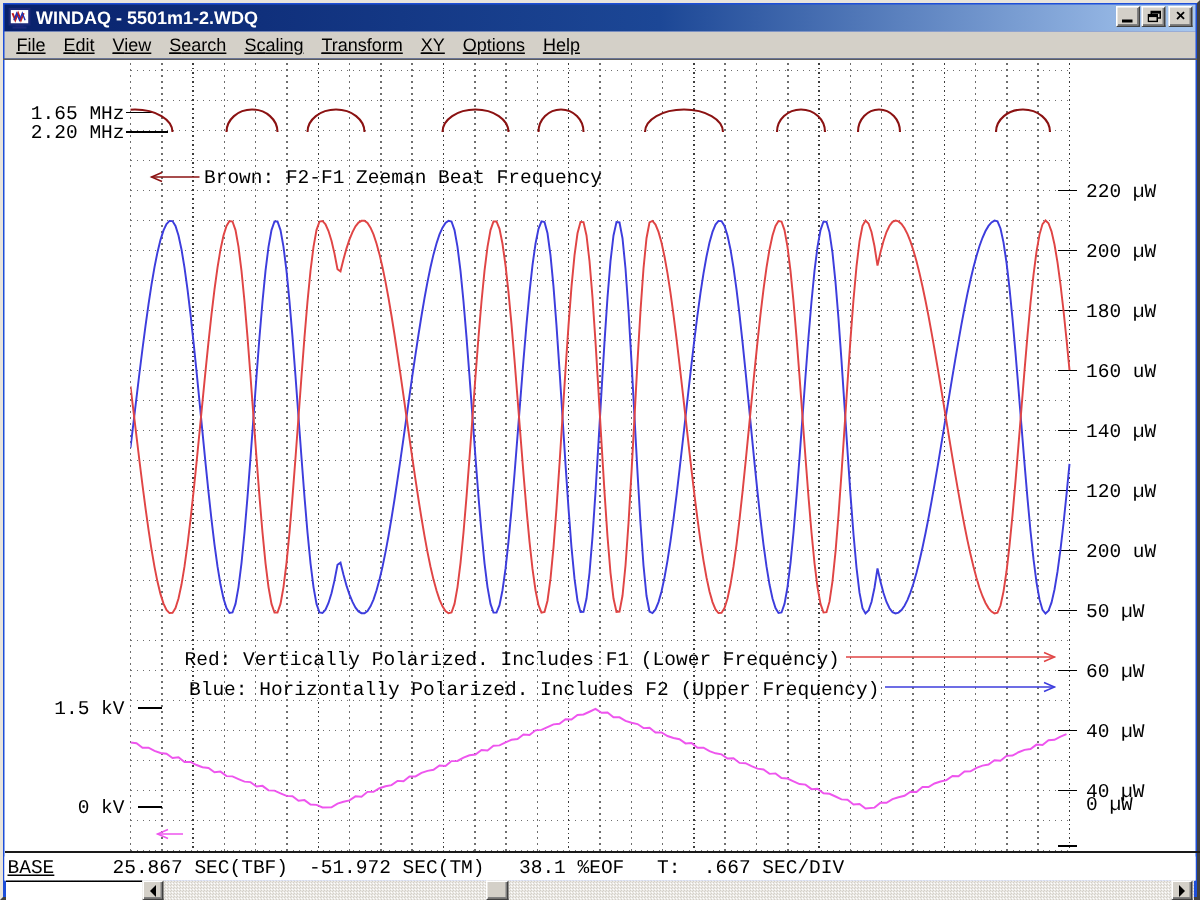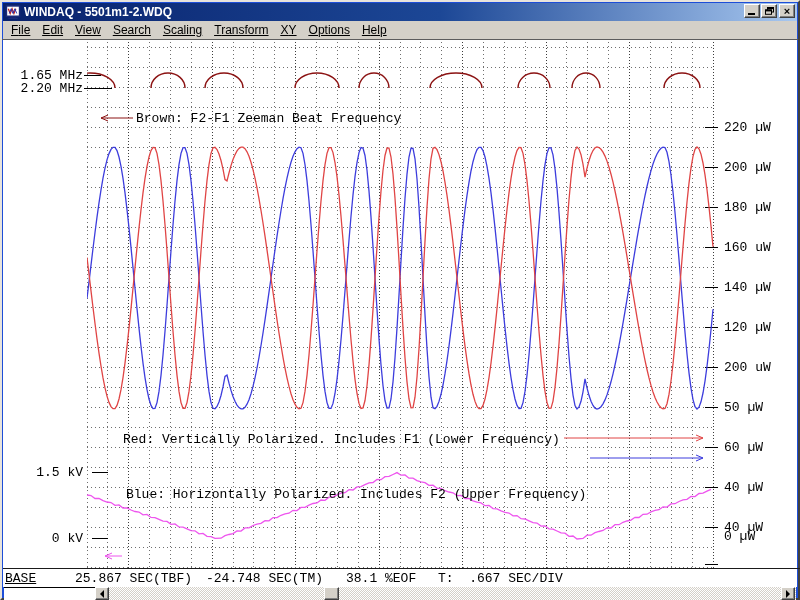--- a/index.html
+++ b/index.html
@@ -30,21 +30,21 @@
   
   .chart{position:absolute;left:1px;right:1px;top:38px;height:547px;background:#fff;}
   .chart svg{position:absolute;left:0;top:0;}
   .axlab{position:absolute;font:13px "Liberation Mono","DejaVu Sans Mono",monospace;
          color:#000;white-space:pre;line-height:13px;}
   .leftlab{width:66px;text-align:right;}
   .ann{position:absolute;font:13px "Liberation Mono","DejaVu Sans Mono",monospace;
        color:#000;white-space:pre;line-height:13px;}
   .ann-brown{left:133px;top:72px;}
   .ann-red{left:120px;top:393px;}
-  .ann-blue{left:123px;top:413px;margin-top:35px;}
+  .ann-blue{left:123px;top:413px;}
   .ann-magenta{left:123px;top:510px;}
   
   .statusrow{position:absolute;left:1px;right:1px;top:569px;height:16px;background:#fff;}
   .st{position:absolute;top:1px;font:13px "Liberation Mono","DejaVu Sans Mono",monospace;
       color:#000;white-space:pre;line-height:14px;}
   .st.u{text-decoration:underline;}
   
   .scrollrow{position:absolute;left:2px;right:2px;top:585px;height:13px;
              background:repeating-conic-gradient(#ffffff 0% 25%,#d4d0c8 0% 50%) 0 0/2px 2px;}
   .sb-info{position:absolute;left:0;top:0;width:91px;height:13px;background:#fff;
@@ -230,21 +230,21 @@
       <div class="axlab" style="left: 721px; top: 360.5px;">50 µW</div>
       <div class="axlab" style="left: 721px; top: 400.5px;">60 µW</div>
       <div class="axlab" style="left: 721px; top: 440.5px;">40 µW</div>
       <div class="axlab" style="left: 721px; top: 480.5px;">40 µW</div>
       <div class="axlab" style="left: 721px; top: 490px;">0 µW</div>
     </div>
 
   <div class="statusrow">
     <span class="st u" style="left:2px">BASE</span>
     <span class="st" style="left:72px">25.867 SEC(TBF)</span>
-    <span class="st" style="left:203px">-24.748 SEC(TM)</span>
+    <span class="st" style="left:203px">-51.972 SEC(TM)</span>
     <span class="st" style="left:343px">38.1 %EOF</span>
     <span class="st" style="left:435px">T:  .667 SEC/DIV</span>
   </div>
 
   <div class="scrollrow">
     <div class="sb-info"></div>
     <div class="sb-btn sb-left">
         <span class="tri-l"></span>
       </div>
     <div class="sb-thumb"></div>

